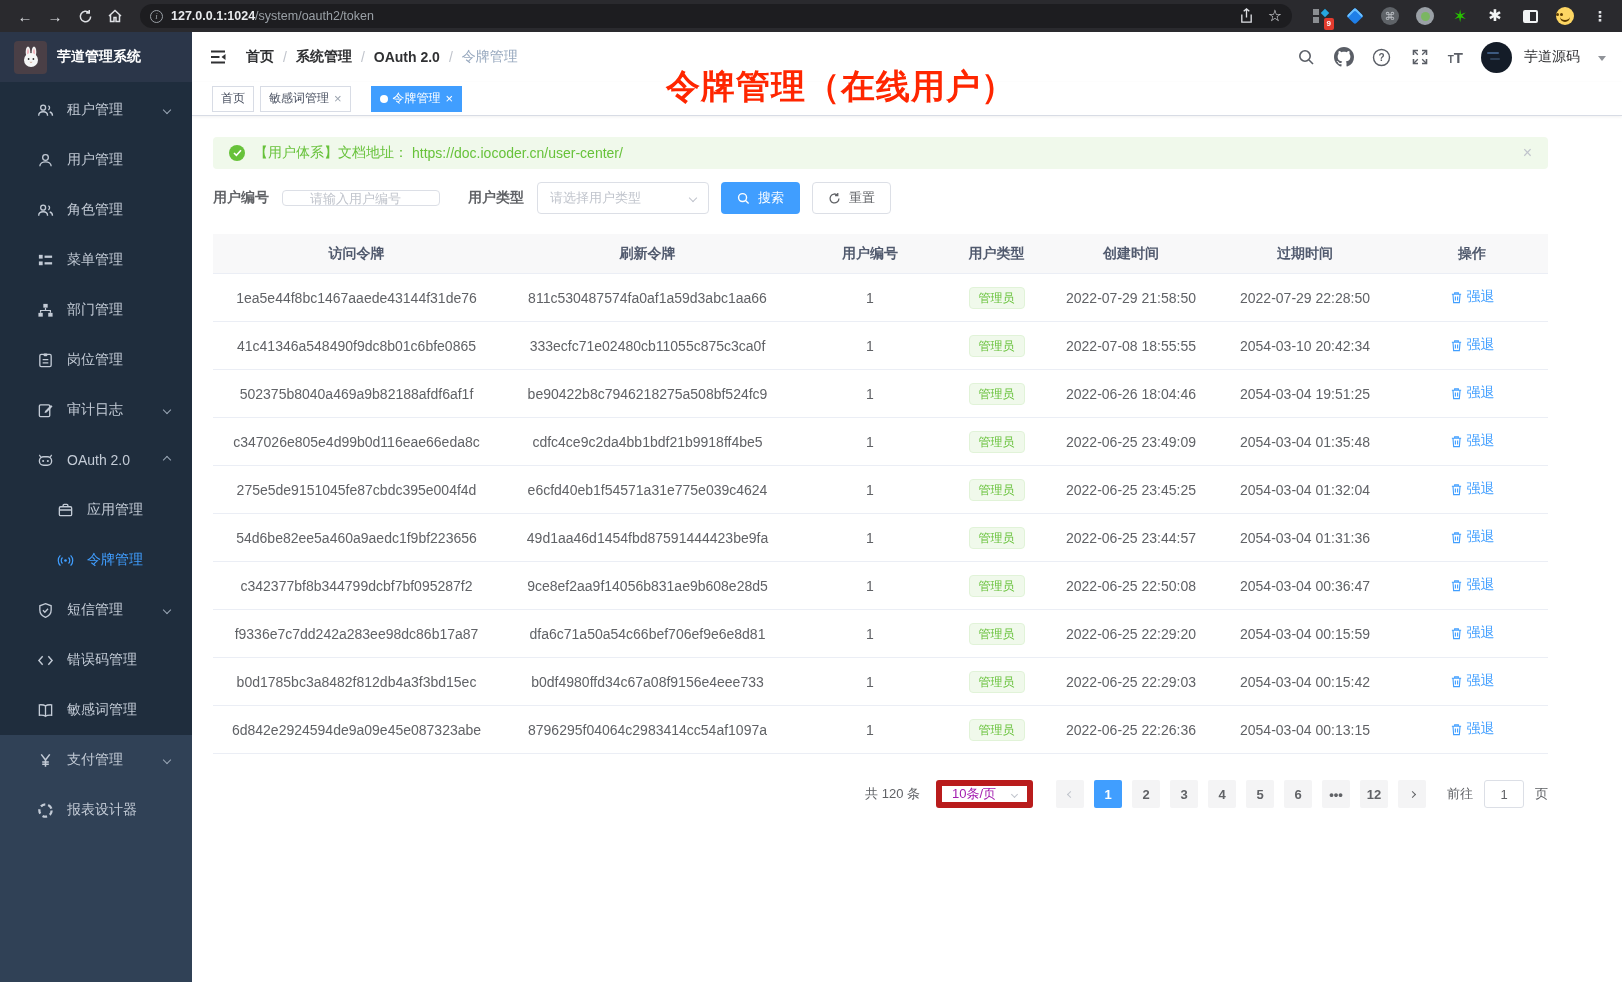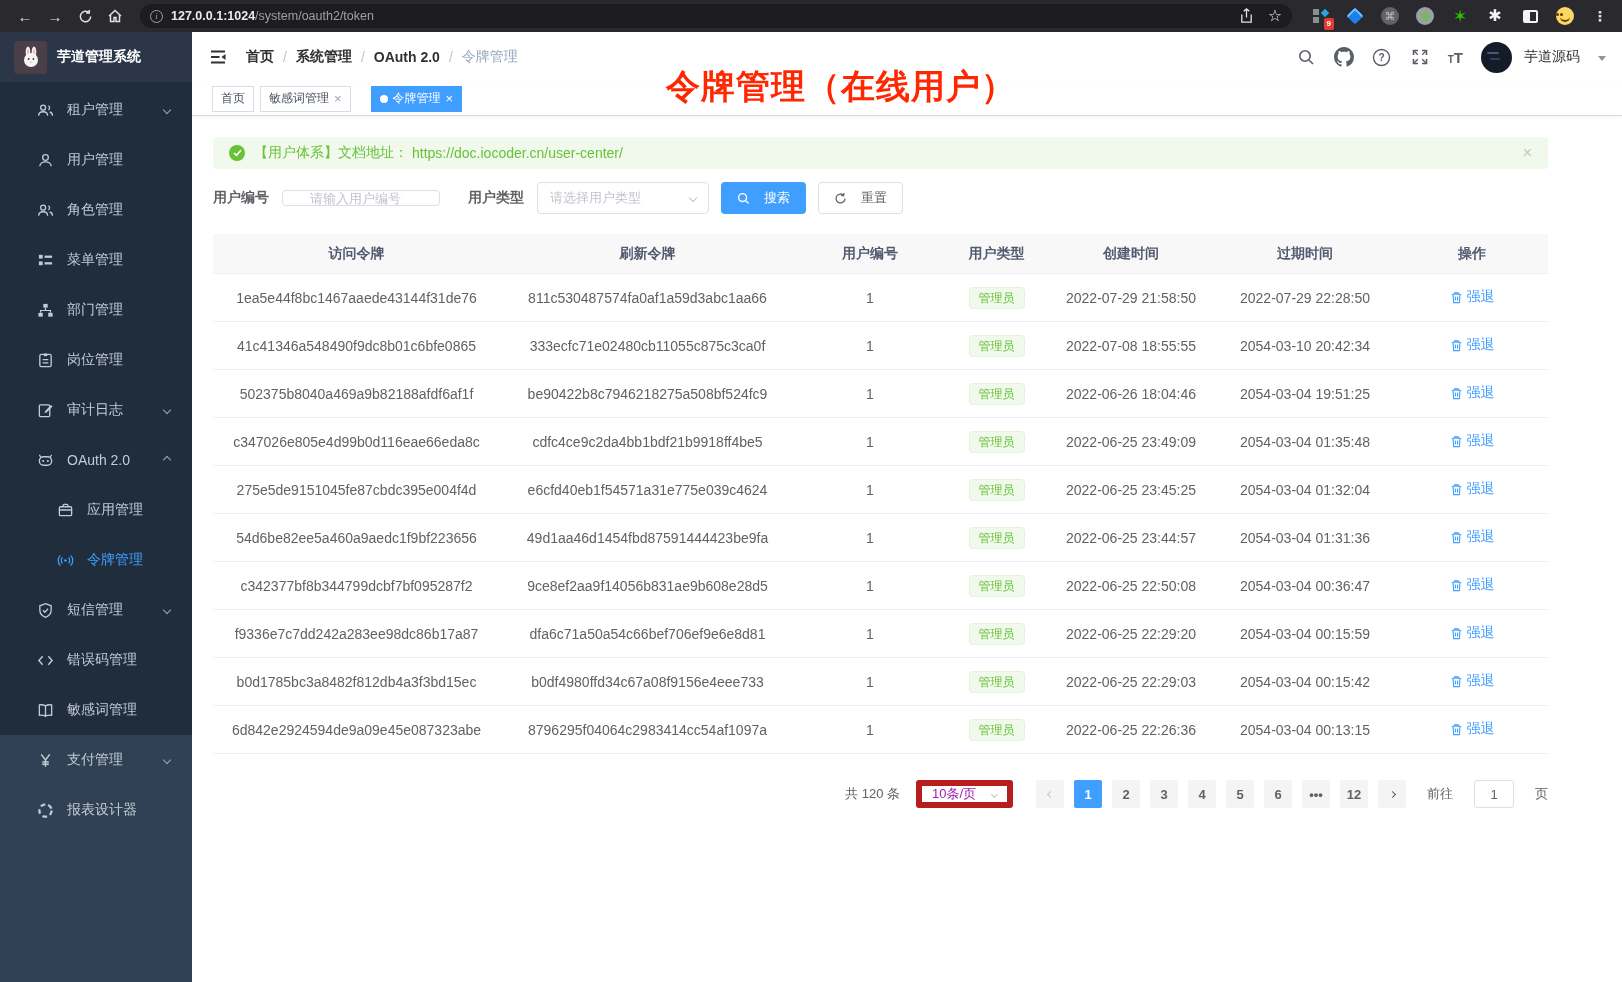--- a/index.html
+++ b/index.html
@@ -89,42 +89,42 @@
   .alert .check{width:16px;height:16px;border-radius:50%;background:#67c23a;display:flex;align-items:center;justify-content:center;margin-right:9px;flex:none;}
   .alert .link{color:#67c23a;text-decoration:none;margin-left:4px;cursor:pointer;}
   .alert .close{margin-left:auto;color:#c0c4cc;font-size:16px;cursor:pointer;line-height:1;}
   .filter-row{margin-top:13px;display:flex;align-items:center;}
   .f-label{font-weight:700;color:#606266;font-size:14px;margin-right:13px;}
   .f-input{width:158px;height:16px;border:1px solid #dcdfe6;border-radius:4px;padding:0 27px;font-size:13px;color:#606266;outline:none;font-family:inherit;}
   .f-input::placeholder{color:#c0c4cc;}
   .f-select{width:172px;height:32px;border:1px solid #dcdfe6;border-radius:4px;padding:0 12px;display:flex;align-items:center;color:#c0c4cc;font-size:13px;cursor:pointer;}
   .f-select .chev{margin-left:auto;border-color:#c0c4cc;}
   .gap28{width:28px;flex:none;} .gap12{width:12px;flex:none;}
-  .btn{height:32px;border-radius:4px;display:inline-flex;align-items:center;justify-content:flex-end;gap:14px;font-size:13px;padding:0 15px;cursor:pointer;border:1px solid transparent;font-family:Liberation Mono, monospace;}
+  .btn{height:32px;border-radius:4px;display:inline-flex;align-items:center;justify-content:flex-end;gap:8px;font-size:13px;padding:0 15px;cursor:pointer;border:1px solid transparent;font-family:Liberation Mono, monospace;}
   .btn.primary{background:#409eff;color:#fff;}
   .btn.plain{background:#fff;border-color:#dcdfe6;color:#606266;}
   
   .table{margin-top:20px;--cols:287px 295px 150px 103px 166px 182px 152px;}
   .thead{display:grid;grid-template-columns:var(--cols);height:40px;align-items:center;background:#f8f8f9;color:#515a6e;font-weight:700;font-size:14px;border-bottom:1px solid #ebeef5;}
   .thead div{text-align:center;}
   .trow{display:grid;grid-template-columns:var(--cols);height:48px;align-items:center;border-bottom:1px solid #ebeef5;font-size:14px;color:#606266;}
   .trow div{text-align:center;overflow:hidden;white-space:nowrap;}
   .tag-success{display:inline-block;background:#f0f9eb;border:1px solid #e1f3d8;color:#67c23a;border-radius:4px;font-size:12px;padding:2px 9px;line-height:16px;}
   .act-link{color:#409eff;display:inline-flex;align-items:center;gap:4px;cursor:pointer;font-size:14px;}
   
   .pagination{margin-top:26px;display:flex;align-items:center;justify-content:flex-end;font-size:13px;color:#606266;gap:0;}
   .pg-total{margin-right:16px;}
   .pg-size{width:97px;height:28px;border:6px solid #b91c1c;border-radius:3px;display:flex;align-items:center;padding:0 10px;color:#a21caf;cursor:pointer;margin-right:18px;}
   .pg-size .chev{margin-left:auto;border-color:#c0c4cc;width:5px;height:5px;}
   .pg-btn{min-width:28px;height:28px;background:#f4f4f5;border-radius:2px;display:flex;align-items:center;justify-content:center;margin:0 5px;color:#606266;font-weight:700;cursor:pointer;padding:0 4px;}
   .pg-btn.active{background:#409eff;color:#fff;}
   .pg-btn.nav .chev{width:5px;height:5px;border-color:#606266;}
   .pg-btn.nav.disabled .chev{border-color:#c0c4cc;}
   .chev.left{transform:rotate(135deg);} .chev.right{transform:rotate(-45deg);}
-  .pg-goto{margin-left:16px;display:flex;align-items:center;gap:21px;}
+  .pg-goto{margin-left:16px;display:flex;align-items:center;gap:11px;}
   .pg-input{width:40px;height:28px;border:1px solid #dcdfe6;border-radius:3px;text-align:center;font-size:13px;color:#606266;outline:none;font-family:inherit;}
   svg{display:block;}
 </style>
 </head>
 <body>
 
 <div class="browser-bar">
   <div class="bicon">←</div>
   <div class="bicon">→</div>
   <div class="bicon">

